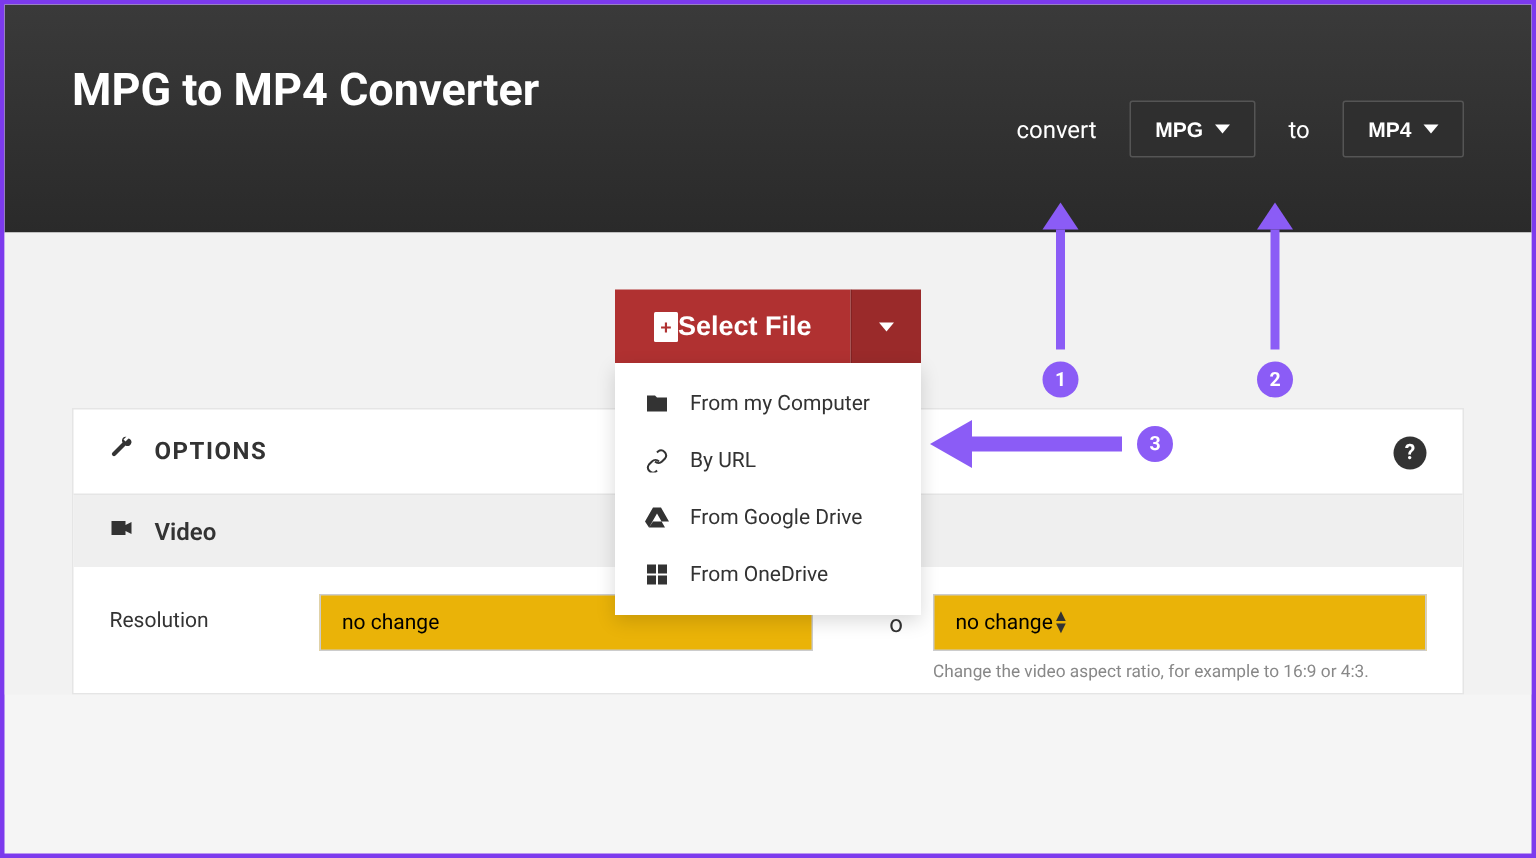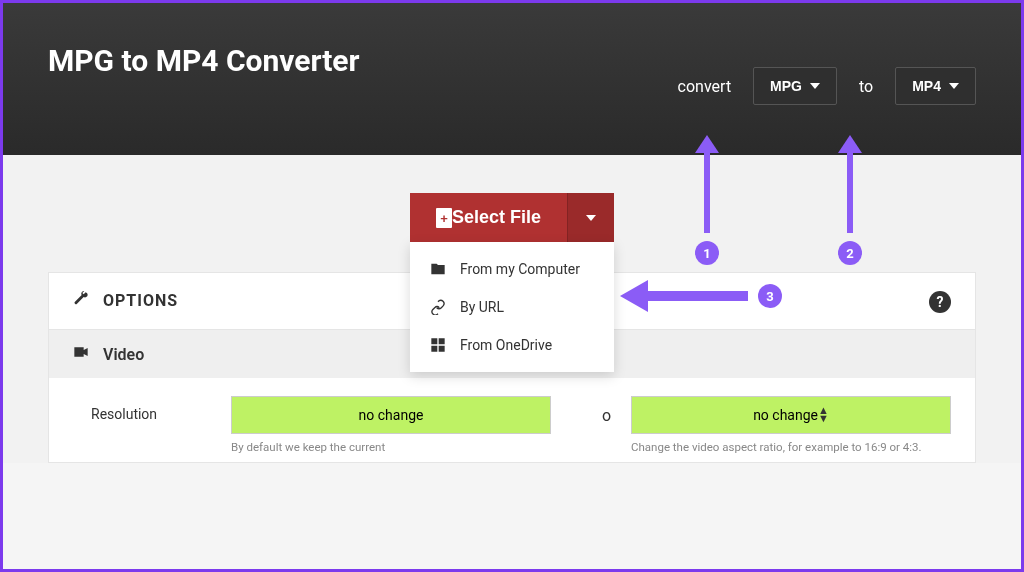--- a/index.html
+++ b/index.html
@@ -195,23 +195,23 @@
     }
     .option-label {
       font-size: 14px;
       color: #333;
       margin-bottom: 8px;
     }
     .select-box {
       border: 1px solid #ccc;
       padding: 10px 14px;
       font-size: 14px;
-      background: #bef264;
-      display: flex;
-      justify-content: center;
+      background: #eab308;
+      display: flex;
+      justify-content: flex-start;
       align-items: center;
       cursor: pointer;
     }
     .diamond {
       display: inline-block;
       font-size: 11px;
       line-height: 0.7;
       color: #333;
     }
     .option-help {
@@ -335,20 +335,28 @@
           <span class="dd-icon">
             <svg class="svg-icon" viewBox="0 0 24 24">
                 <path d="M10 13a5 5 0 0 0 7 0l3-3a5 5 0 0 0-7-7l-1 1m2 9a5 5 0 0 0-7 0l-3 3a5 5 0 0 0 7 7l1-1" fill="none" stroke="#333" stroke-width="2"></path>
               </svg>
           </span>
           <span>By URL</span>
         </div>
         <div class="dropdown-item">
           <span class="dd-icon">
             <svg class="svg-icon" viewBox="0 0 24 24">
+                <path d="M8 2l8 0 8 14-4 6-8-14zM8 2L0 16l4 6 8-14zM4 22h16l4-6H8z"></path>
+              </svg>
+          </span>
+          <span>From Google Drive</span>
+        </div>
+        <div class="dropdown-item">
+          <span class="dd-icon">
+            <svg class="svg-icon" viewBox="0 0 24 24">
                 <path d="M2 2h9v9H2zM13 2h9v9h-9zM2 13h9v9H2zM13 13h9v9h-9z"></path>
               </svg>
           </span>
           <span>From OneDrive</span>
         </div>
       </div>
     </div>
   </div>
 
   <div class="options-card">
@@ -363,28 +371,27 @@
     </div>
     <div class="section-header">
       <span>
         <svg class="svg-icon" viewBox="0 0 24 24">
             <path d="M2 5h14v14H2zM16 9l6-3v12l-6-3z"></path>
           </svg>
       </span>
       <span>Video</span>
     </div>
     <div class="options-row">
-      <div class="option-col" style="flex:0 0 120px; padding-top:10px;margin-left:18px;">
+      <div class="option-col" style="flex:0 0 120px; padding-top:10px;">
         <div class="option-label">Resolution</div>
       </div>
       <div class="option-col">
         <div class="select-box">
           <span>no change</span>
         </div>
-        <div class="option-help">By default we keep the current</div>
       </div>
       <div class="option-col" style="flex:0 0 40px; padding-top:10px; text-align:right; color:#333;">o</div>
       <div class="option-col">
         <div class="select-box">
           <span>no change</span>
           <span class="diamond">▲<br>▼</span>
         </div>
         <div class="option-help">Change the video aspect ratio, for example to 16:9 or 4:3.</div>
       </div>
     </div>

